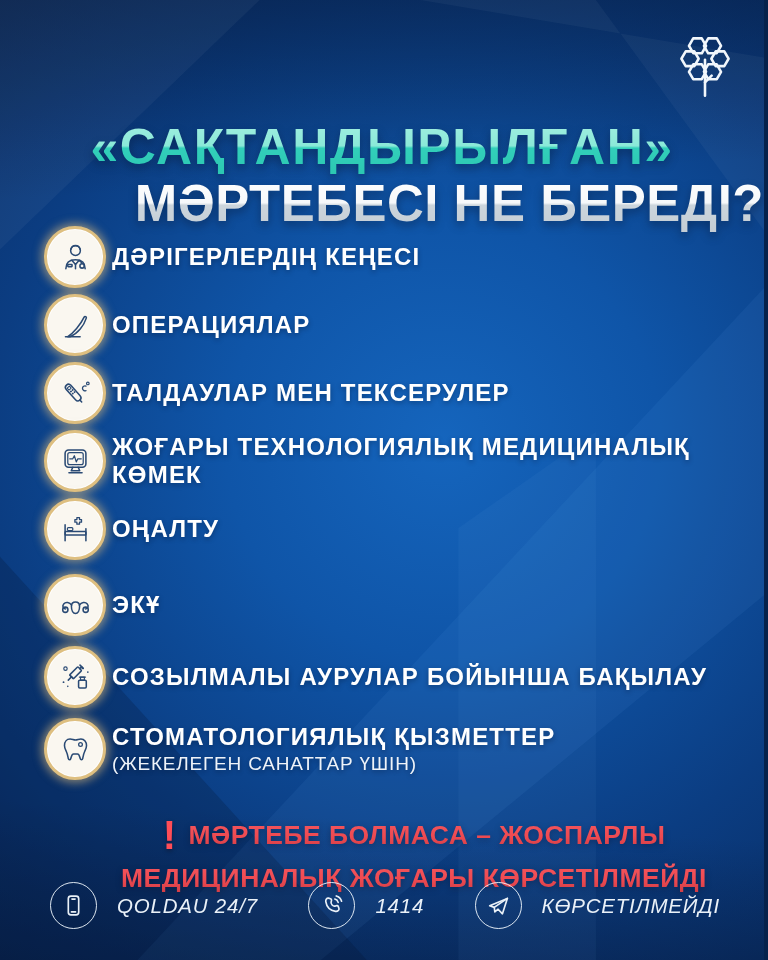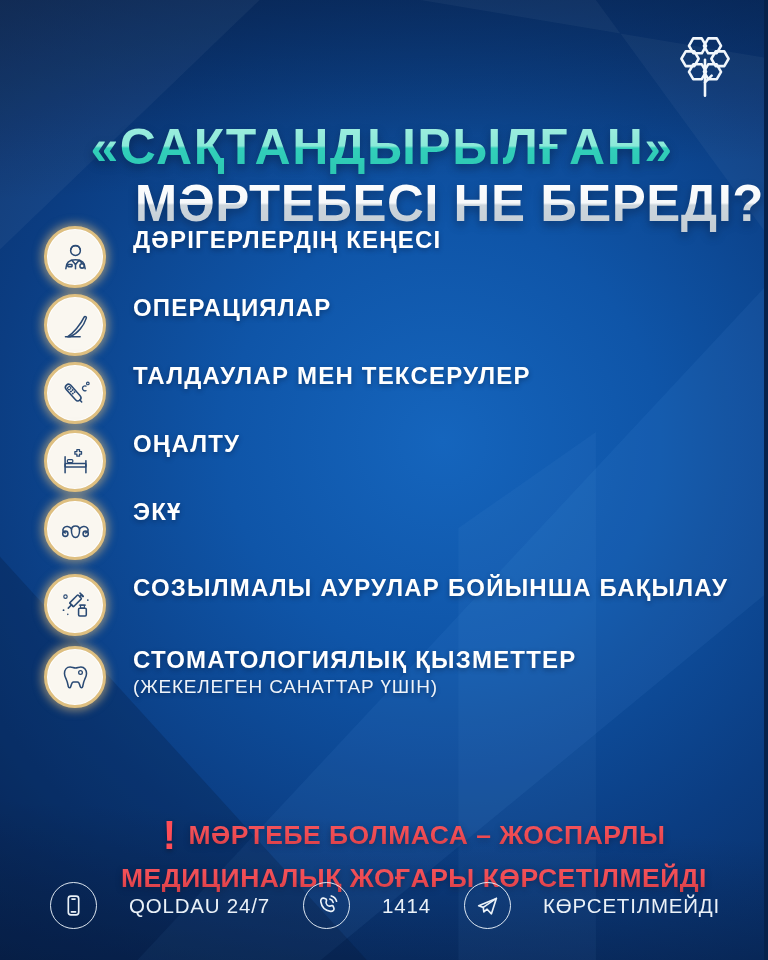--- a/index.html
+++ b/index.html
@@ -22,21 +22,21 @@
   .title{position:absolute;top:98px;left:0;width:100%;text-align:center;font-weight:700;}
   .t1,.t2{display:block;line-height:1.12;filter:drop-shadow(0 4px 5px rgba(4,22,50,.45));}
   .t1{font-size:50px;letter-spacing:1.5px;
       background:linear-gradient(180deg,#a4efe1 0%,#8ae9d8 48%,#32cfba 52%,#2cc7b1 100%);
       -webkit-background-clip:text;background-clip:text;color:transparent;}
   .t2{font-size:51px;letter-spacing:.5px;
       background:linear-gradient(180deg,#ffffff 0%,#f6f8fa 48%,#ccd5dc 52%,#c3ccd4 100%);
       -webkit-background-clip:text;background-clip:text;color:transparent;text-align:right;}
 
   .benefits{position:absolute;top:226px;left:44px;right:24px;list-style:none;margin:0;padding:0;}
-  .benefit{display:flex;align-items:flex-start;gap:27px;margin-bottom:6px;min-height:56px;}
+  .benefit{display:flex;align-items:center;gap:6px;margin-bottom:6px;min-height:56px;}
   .benefit:nth-child(5){margin-bottom:14px;}
   .benefit:nth-child(6),.benefit:nth-child(7){margin-bottom:10px;}
   .icon-circle{width:56px;height:56px;border-radius:50%;background:#faf7f0;
     border:3px solid #debf80;flex-shrink:0;display:flex;align-items:center;justify-content:center;
     box-shadow:0 0 9px 3px rgba(228,192,124,.55), inset 0 0 0 1px rgba(255,255,255,.85);}
   .icon-circle svg{width:37px;height:37px;stroke:#2a4a74;fill:none;stroke-width:2;
     stroke-linecap:round;stroke-linejoin:round;}
   .btext{display:flex;flex-direction:column;}
   .blabel{color:#ffffff;font-weight:700;font-size:24px;letter-spacing:1.2px;line-height:1.15;
     max-width:600px;text-shadow:0 2px 5px rgba(2,20,48,.4);}
@@ -46,21 +46,21 @@
   .warning{position:absolute;top:809px;left:0;width:100%;text-align:center;font-weight:700;
     font-size:26.5px;letter-spacing:.5px;line-height:1.3;padding-left:32px;}
   .wmark{font-size:40px;color:#ff4d57;vertical-align:-5px;margin-right:12px;
     text-shadow:0 2px 4px rgba(20,0,10,.35);}
   .wline{background:linear-gradient(180deg,#f4575f 0%,#ee4a51 55%,#cf3d46 100%);
     -webkit-background-clip:text;background-clip:text;color:transparent;
     filter:drop-shadow(0 2px 3px rgba(10,10,30,.35));}
 
   .footerbar{position:absolute;left:50px;right:44px;top:882px;display:flex;
     align-items:center;justify-content:space-between;}
-  .fitem{display:flex;align-items:center;gap:32px;}
+  .fitem{display:flex;align-items:center;gap:20px;font-style:italic;}
   .fcircle{width:45px;height:45px;border-radius:50%;border:1.7px solid rgba(238,245,252,.92);
     display:flex;align-items:center;justify-content:center;flex-shrink:0;}
   .fcircle svg{width:27px;height:27px;stroke:#eaf1f8;fill:none;stroke-width:1.6;
     stroke-linecap:round;stroke-linejoin:round;}
   .flabel{color:#eaf1f8;font-size:20.5px;letter-spacing:.8px;font-weight:400;}
   .fillp{fill:#2a4a74;stroke:none;}
   .hidden-defs{position:absolute;width:0;height:0;overflow:hidden;}
 </style>
 </head>
 <body>
@@ -225,20 +225,31 @@
             <use href="#thermometer-icon"></use>
           </svg>
     </span>
     <span class="btext">
       <span class="blabel">ТАЛДАУЛАР МЕН ТЕКСЕРУЛЕР</span>
 
     </span>
   </li>
 
 
+  <li class="benefit">
+    <span class="icon-circle">
+      <svg>
+            <use href="#ecg-monitor-icon"></use>
+          </svg>
+    </span>
+    <span class="btext">
+      <span class="blabel">ЖОҒАРЫ ТЕХНОЛОГИЯЛЫҚ МЕДИЦИНАЛЫҚ КӨМЕК</span>
+
+    </span>
+  </li>
 
   <li class="benefit">
     <span class="icon-circle">
       <svg>
             <use href="#hospital-bed-icon"></use>
           </svg>
     </span>
     <span class="btext">
       <span class="blabel">ОҢАЛТУ</span>
 

